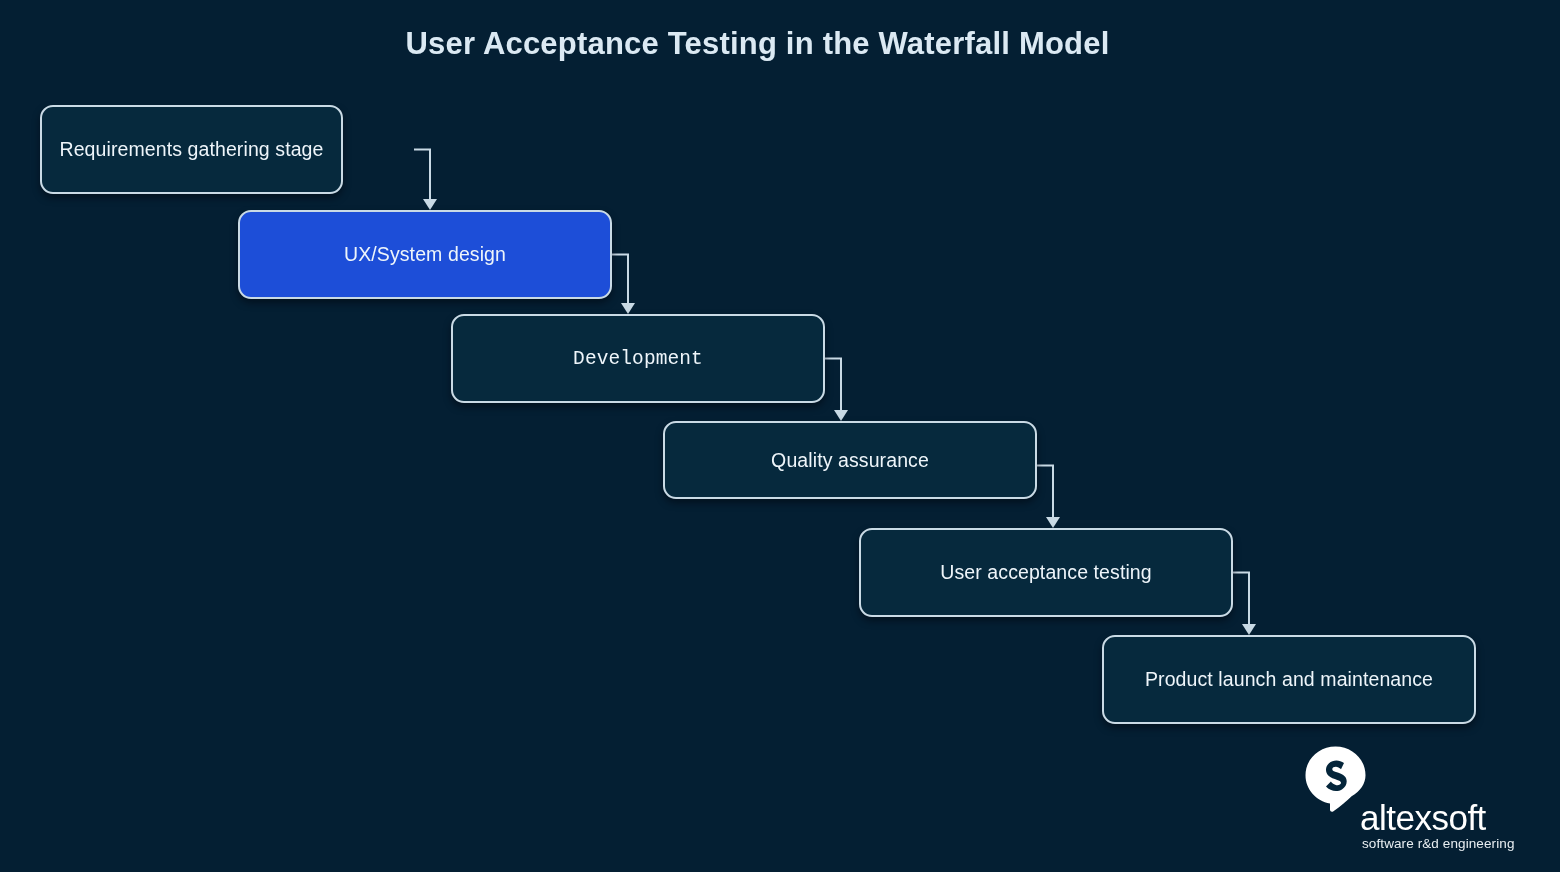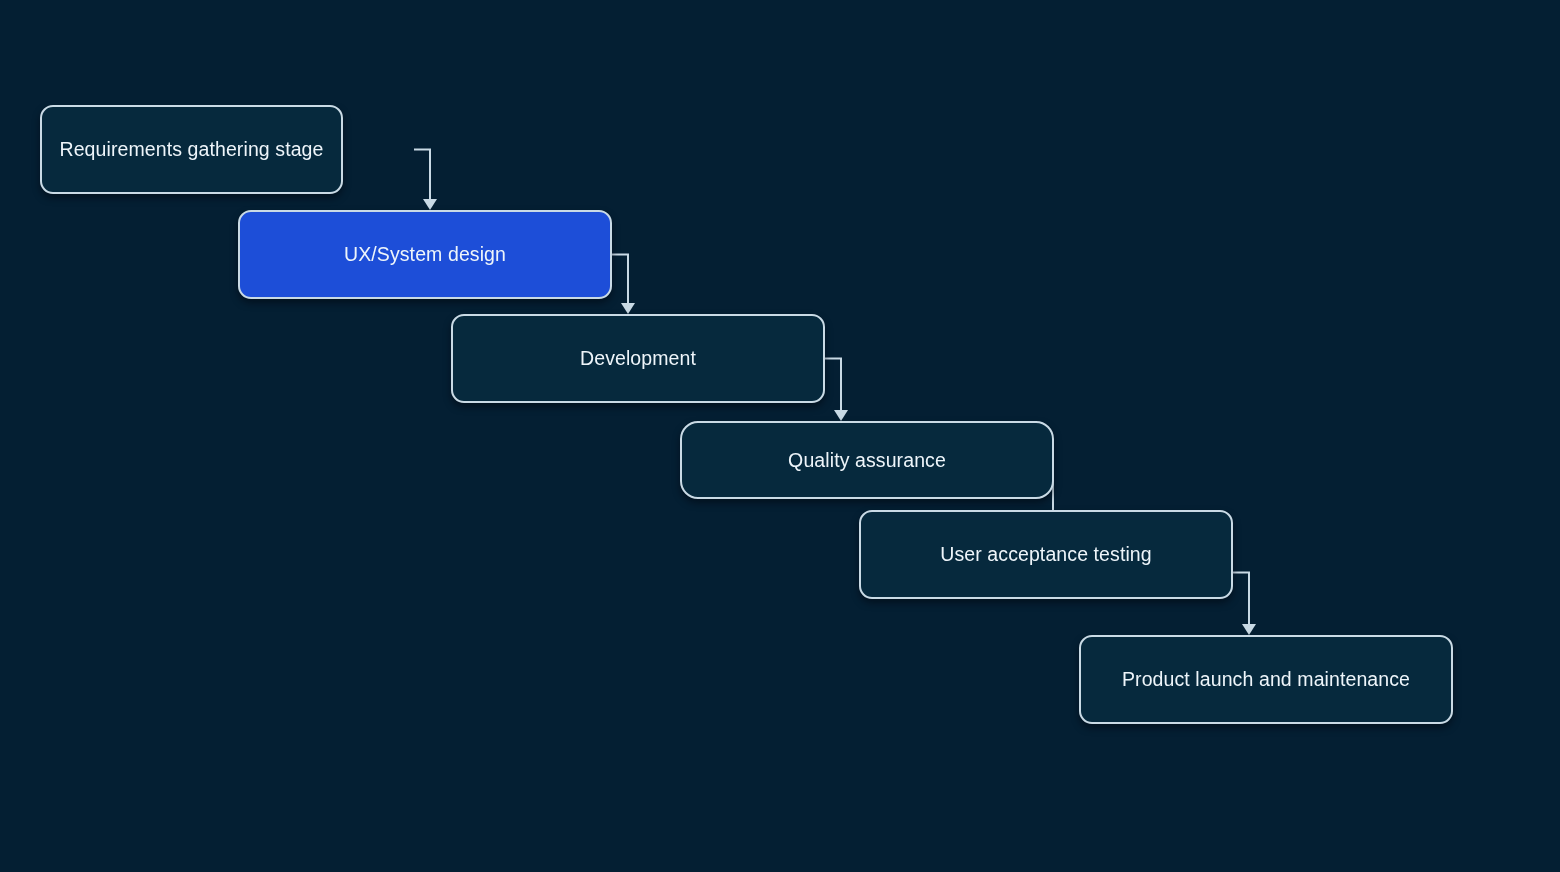--- a/index.html
+++ b/index.html
@@ -94,20 +94,21 @@
     color: #e8eef2;
     letter-spacing: 0.1px;
     line-height: 1;
   }
 </style>
 </head>
 <body>
 
 <div id="canvas">
 
+  <div id="page-title">User Acceptance Testing in the Waterfall Model</div>
 
   <svg id="connector-layer" viewBox="0 0 1560 872" xmlns="http://www.w3.org/2000/svg">
       <g>
         <path d="M 414 149.5 H 430 V 200" fill="none" stroke="#c9dae5" stroke-width="2"></path>
         <polygon points="423,199 437,199 430,210" fill="#c9dae5"></polygon>
       </g>
       <g>
         <path d="M 612 254.5 H 628 V 304" fill="none" stroke="#c9dae5" stroke-width="2"></path>
         <polygon points="621,303 635,303 628,314" fill="#c9dae5"></polygon>
       </g>
@@ -126,27 +127,42 @@
     </svg>
 
   <div id="stage-boxes">
       <div class="stage-box" style="left: 40px; top: 105px; width: 303px; height: 89px; background: rgb(6, 41, 61); border-color: rgb(201, 218, 229);">
         <span class="stage-label" style="color: rgb(238, 245, 250);">Requirements gathering stage</span>
       </div>
       <div class="stage-box" style="left: 238px; top: 210px; width: 374px; height: 89px; background: #1d4ed8; border-color: rgb(201, 218, 229);">
         <span class="stage-label" style="color: rgb(238, 245, 250);">UX/System design</span>
       </div>
       <div class="stage-box" style="left: 451px; top: 314px; width: 374px; height: 89px; background: rgb(6, 41, 61); border-color: rgb(201, 218, 229);">
-        <span class="stage-label" style="color: rgb(238, 245, 250);">Development</span>
+        <span class="stage-label" style="color: rgb(238, 245, 250); font-family: Liberation Mono, monospace;">Development</span>
       </div>
-      <div class="stage-box" style="left: 680px; top: 421px; width: 374px; height: 78px; background: rgb(6, 41, 61); border-color: rgb(201, 218, 229); border-radius: 18px;">
+      <div class="stage-box" style="left: 663px; top: 421px; width: 374px; height: 78px; background: rgb(6, 41, 61); border-color: rgb(201, 218, 229);">
         <span class="stage-label" style="color: rgb(238, 245, 250);">Quality assurance</span>
       </div>
-      <div class="stage-box" style="left: 859px; top: 510px; width: 374px; height: 89px; background: rgb(6, 41, 61); border-color: rgb(201, 218, 229);">
+      <div class="stage-box" style="left: 859px; top: 528px; width: 374px; height: 89px; background: rgb(6, 41, 61); border-color: rgb(201, 218, 229);">
         <span class="stage-label" style="color: rgb(238, 245, 250);">User acceptance testing</span>
       </div>
-      <div class="stage-box" style="left: 1079px; top: 635px; width: 374px; height: 89px; background: rgb(6, 41, 61); border-color: rgb(201, 218, 229);">
+      <div class="stage-box" style="left: 1102px; top: 635px; width: 374px; height: 89px; background: rgb(6, 41, 61); border-color: rgb(201, 218, 229);">
         <span class="stage-label" style="color: rgb(238, 245, 250);">Product launch and maintenance</span>
       </div>
     </div>
 
+  <div id="logo">
+    <svg id="logo-mark" viewBox="0 0 68 68" xmlns="http://www.w3.org/2000/svg">
+      <path fill="#ffffff" d="M31.5,1.5 C14.8,1.5 1.5,14.3 1.5,30.2 C1.5,44.4 12.1,56.0 26.0,58.4
+               L26.0,64.8 C26.0,66.4 27.8,67.3 29.1,66.4 C36.9,61.0 43.0,56.0 47.6,51.3
+               C56.5,45.8 61.5,38.6 61.5,30.2 C61.5,14.3 48.2,1.5 31.5,1.5 Z"></path>
+      <path fill="#04253a" d="M40.0,18.0 C35.5,14.6 29.0,14.6 25.0,18.2 C21.2,21.6 21.0,27.0 24.3,30.6
+               C26.6,33.1 30.1,34.0 33.2,34.9 C35.3,35.5 37.0,36.3 37.0,37.8
+               C37.0,39.6 34.7,40.6 32.4,40.2 C30.0,39.8 28.0,38.2 26.9,36.6
+               L22.0,41.5 C25.9,45.9 32.9,47.3 37.9,44.4 C42.6,41.7 44.2,35.8 41.1,31.8
+               C38.9,28.9 35.2,27.9 32.0,27.0 C29.9,26.4 28.2,25.6 28.3,24.1
+               C28.4,22.4 30.6,21.5 32.8,21.9 C34.6,22.2 36.0,23.2 37.0,24.3 Z"></path>
+    </svg>
+    <div id="logo-wordmark">altexsoft</div>
+    <div id="logo-tagline">software r&amp;d engineering</div>
+  </div>
 
 </div>
 
 </body></html>

